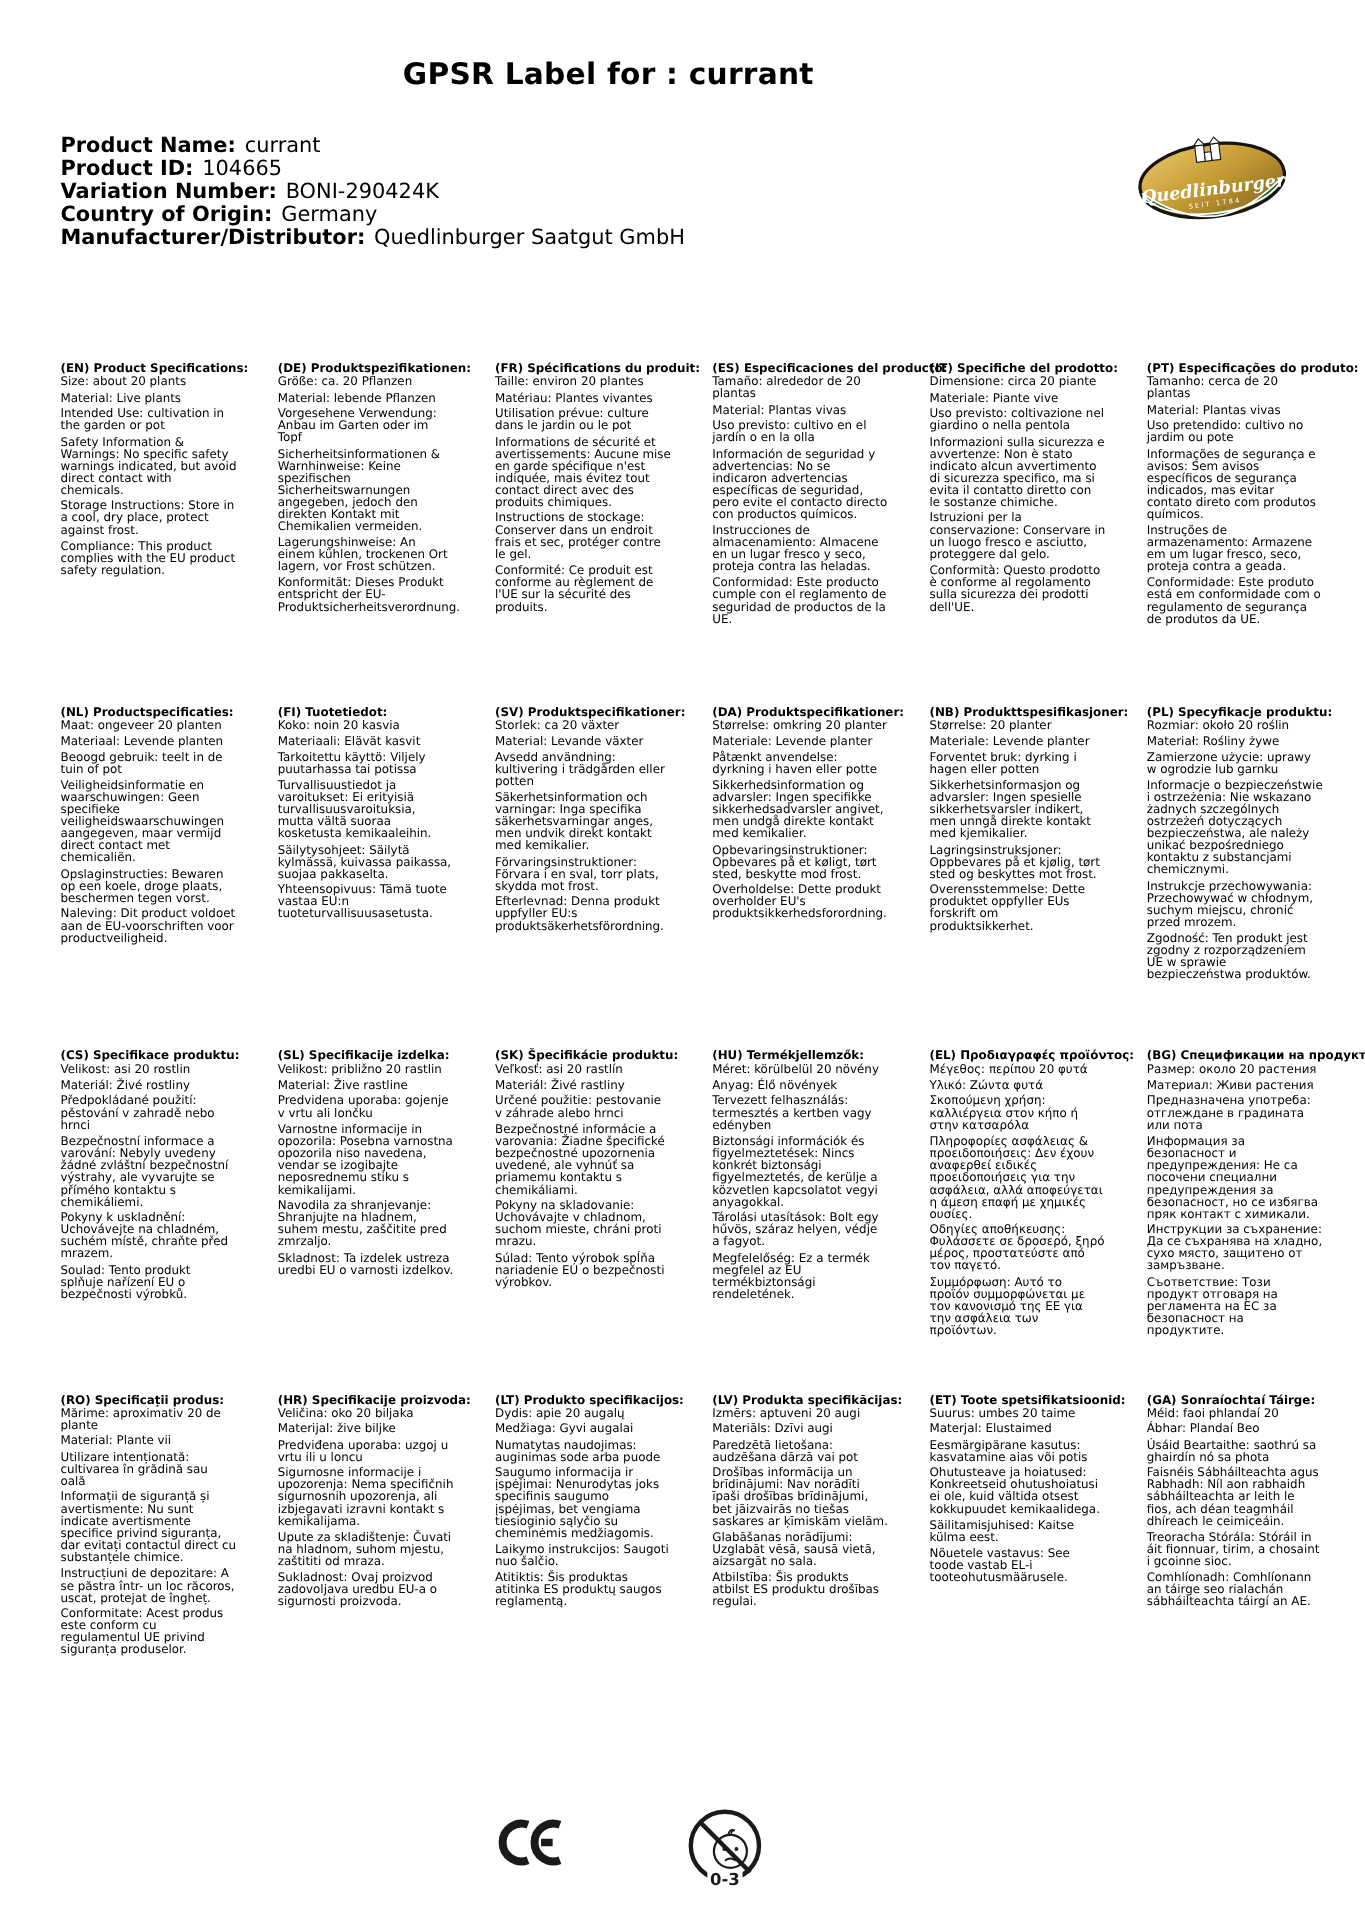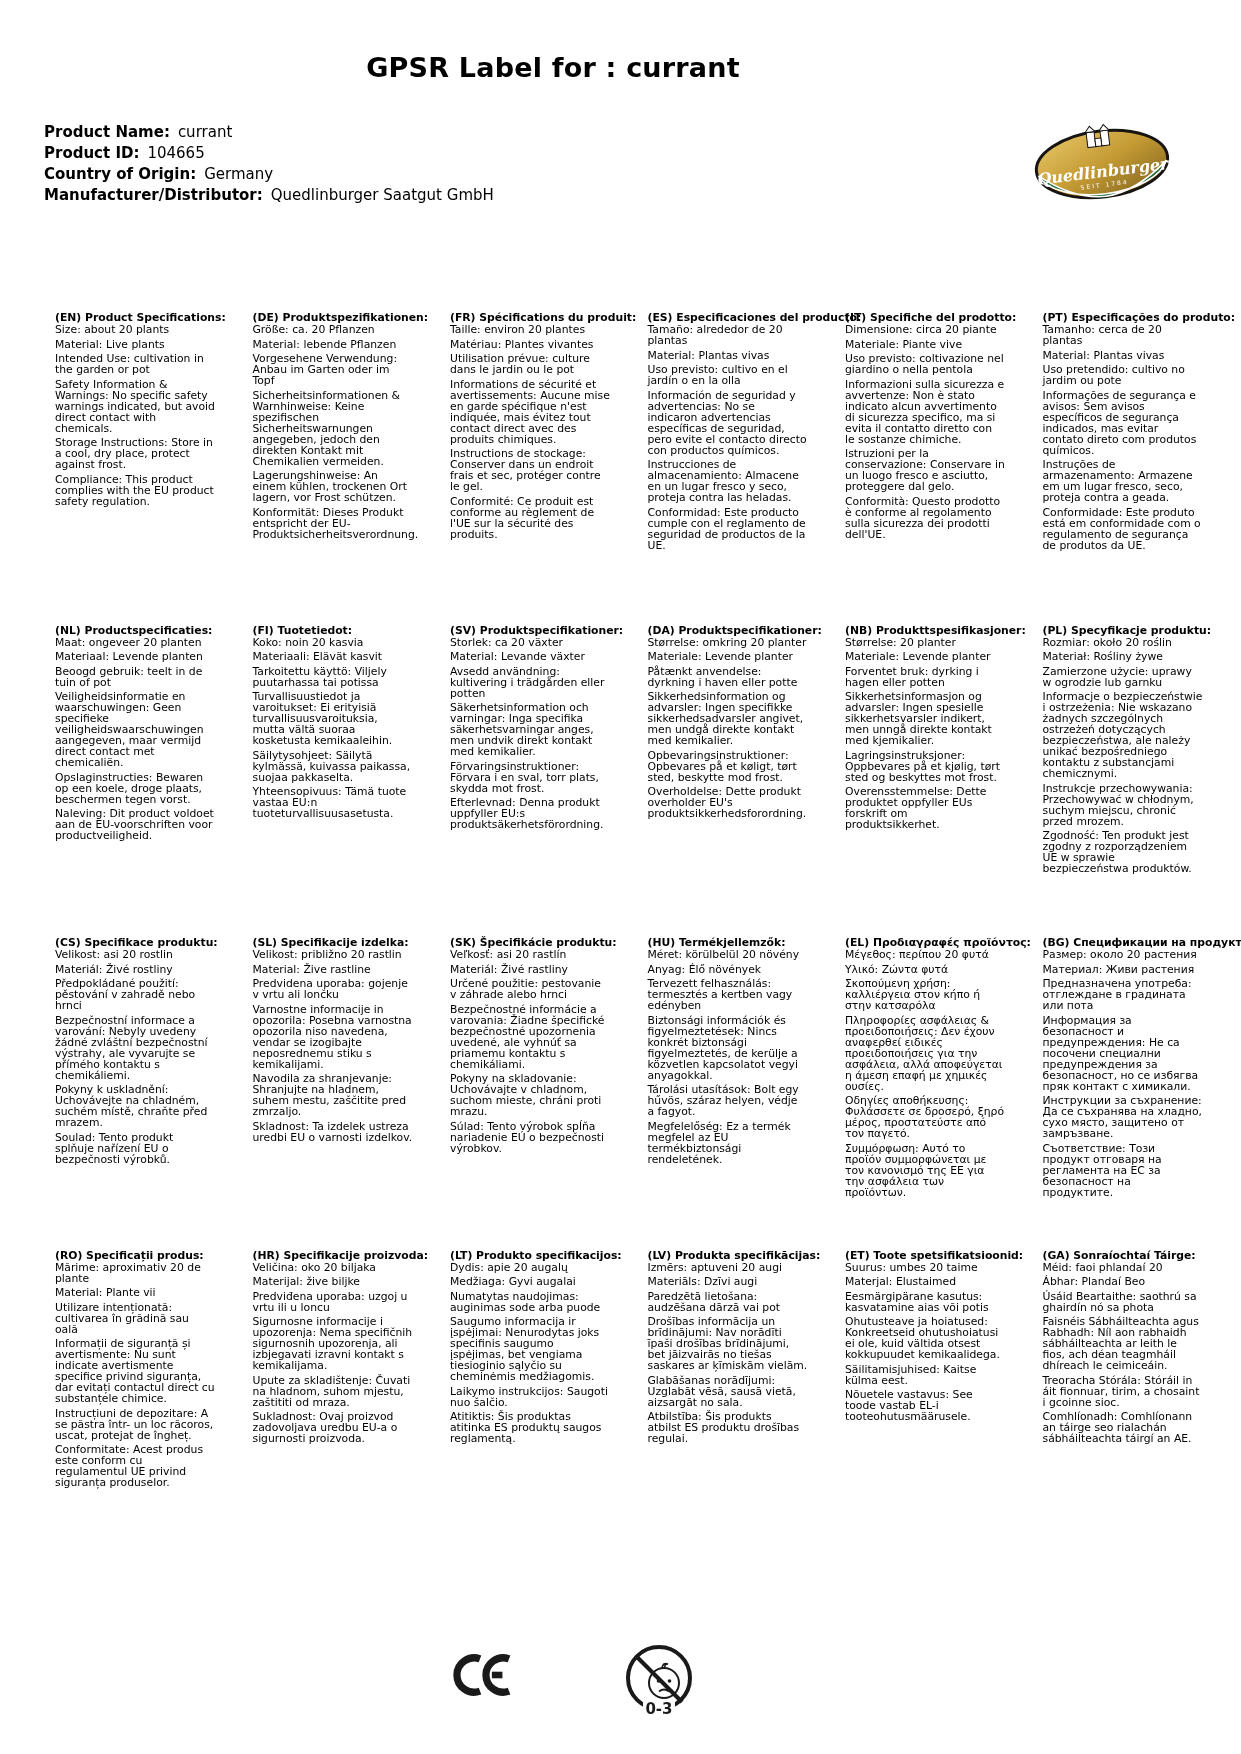--- a/index.html
+++ b/index.html
@@ -5,55 +5,58 @@
   html,body{margin:0;padding:0;}
   body{
     width:1241px;height:1754px;position:relative;background:#ffffff;
     font-family:"DejaVu Sans",sans-serif;color:#000;overflow:hidden;
   }
   .page-title{
     position:absolute;top:52px;left:0;width:1106px;text-align:center;
     font-size:27px;font-weight:bold;letter-spacing:0.2px;
   }
   .info-block{
-    position:absolute;left:44px;top:122px;font-size:15px;line-height:21px;
+    position:absolute;left:55px;top:122px;font-size:19px;line-height:21px;
   }
   .info-row .lbl{font-weight:bold;}
   .info-row .val{margin-left:8px;}
   .logo{position:absolute;left:1032px;top:122px;width:140px;height:82px;}
   .spec-grid{
     position:absolute;left:55px;top:312px;
     display:grid;
     grid-template-columns:repeat(6,160px);
     grid-template-rows:repeat(4,312.5px);
     column-gap:37.5px;
     align-items:start;
   }
   .spec-block{width:160px;}
   .spec-header{
-    font-weight:bold;font-size:10.8px;line-height:12px;white-space:nowrap;
+    font-weight:bold;font-size:10.8px;line-height:12px;white-space:nowrap;margin-top:17px;
   }
   .spec-par{
     margin:0 0 3.5px 0;font-size:10.8px;line-height:11px;
   }
   .footer-icons{position:absolute;left:0;top:1640px;width:1149px;height:114px;}
   .ce-mark{position:absolute;left:449px;top:12px;}
   .age-warning{position:absolute;left:624px;top:3px;}
 </style>
 </head>
 <body>
 
 <div class="page-title">GPSR Label for : currant</div>
 
 <div class="info-block">
   <div class="info-row">
     <span class="lbl">Product Name:</span><span class="val">currant</span>
   </div>
   <div class="info-row">
     <span class="lbl">Product ID:</span><span class="val">104665</span>
+  </div>
+  <div class="info-row">
+    <span class="lbl">Variation Number:</span><span class="val">BONI-290424K</span>
   </div>
   <div class="info-row">
     <span class="lbl">Country of Origin:</span><span class="val">Germany</span>
   </div>
   <div class="info-row">
     <span class="lbl">Manufacturer/Distributor:</span><span class="val">Quedlinburger Saatgut GmbH</span>
   </div>
 </div>
 
 <div class="logo">

